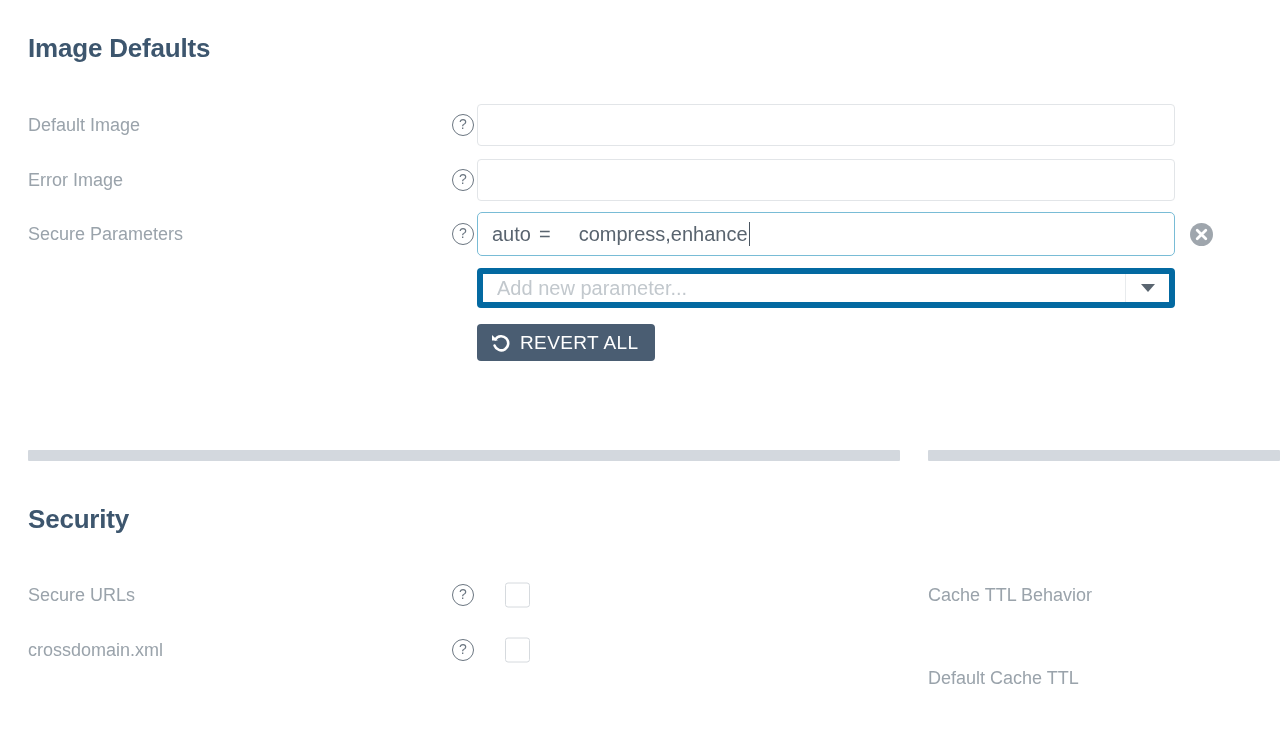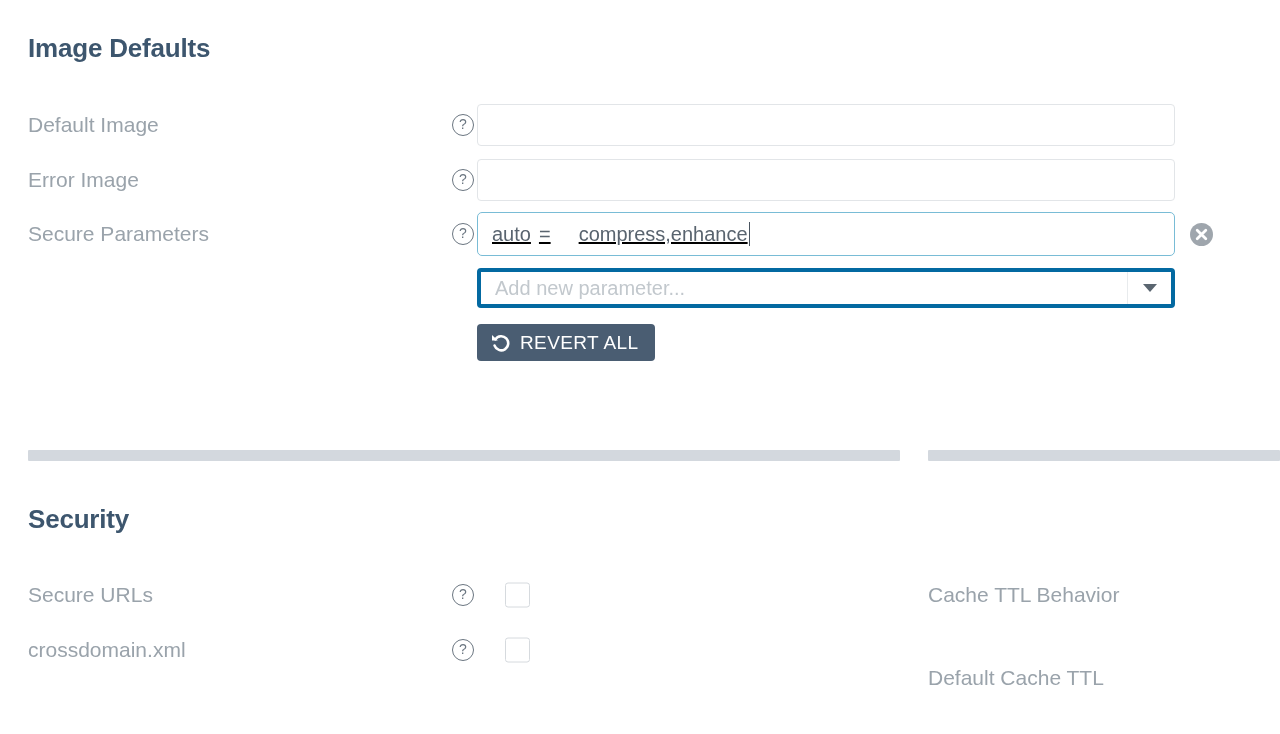--- a/index.html
+++ b/index.html
@@ -24,21 +24,21 @@
   #title-image-defaults { left: 28px; top: 33px; }
   #title-security      { left: 28px; top: 504px; }
   #title-cache         { left: 928px; top: 504px; }
 
   
   .row { position: absolute; height: 34px; }
   .row-label {
     position: absolute;
     left: 0; top: 50%;
     transform: translateY(-50%);
-    font-size: 21px;
+    font-size: 18px;
     color: #9aa3ab;
     white-space: nowrap;
   }
   .help-icon {
     position: absolute;
     top: 50%;
     transform: translateY(-50%);
     width: 22px; height: 22px;
     border: 1.6px solid #6b7681;
     border-radius: 50%;
@@ -70,21 +70,20 @@
     position: absolute;
     left: 477px; top: 212px;
     width: 698px; height: 44px;
     border: 1.6px solid #79bcd6;
     border-radius: 5px;
     background: #fff;
     display: flex;
     align-items: center;
     padding: 0 14px;
     cursor: text;
-    text-decoration: underline;
   }
   .param-key {
     font-size: 20px;
     color: #59646f;
     white-space: nowrap;
   }
   .param-eq {
     font-size: 20px;
     color: #59646f;
     margin-left: 8px;
@@ -109,21 +108,21 @@
     left: 1189px; top: 222px;
     width: 25px; height: 25px;
     cursor: pointer;
   }
 
   
   .dropdown {
     position: absolute;
     left: 477px; top: 268px;
     width: 698px; height: 40px;
-    border: 4px solid #0369a1;
+    border: 6px solid #0369a1;
     border-radius: 4px;
     background: #fff;
     display: flex;
     align-items: center;
     cursor: pointer;
   }
   .dropdown-text {
     flex: 1;
     padding-left: 14px;
     font-size: 20px;

